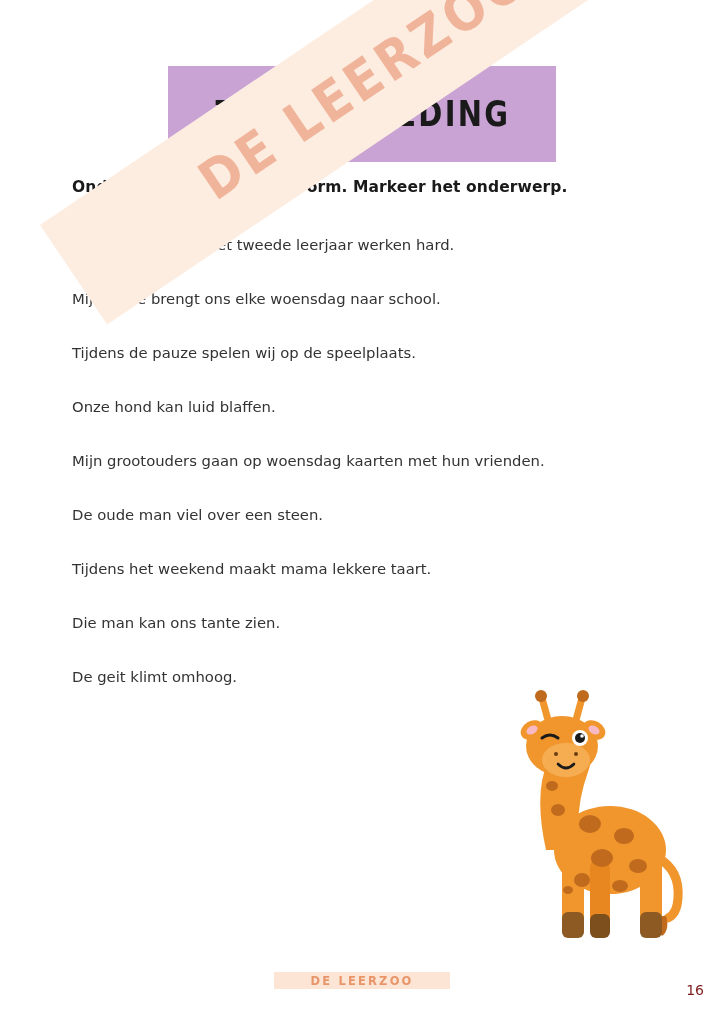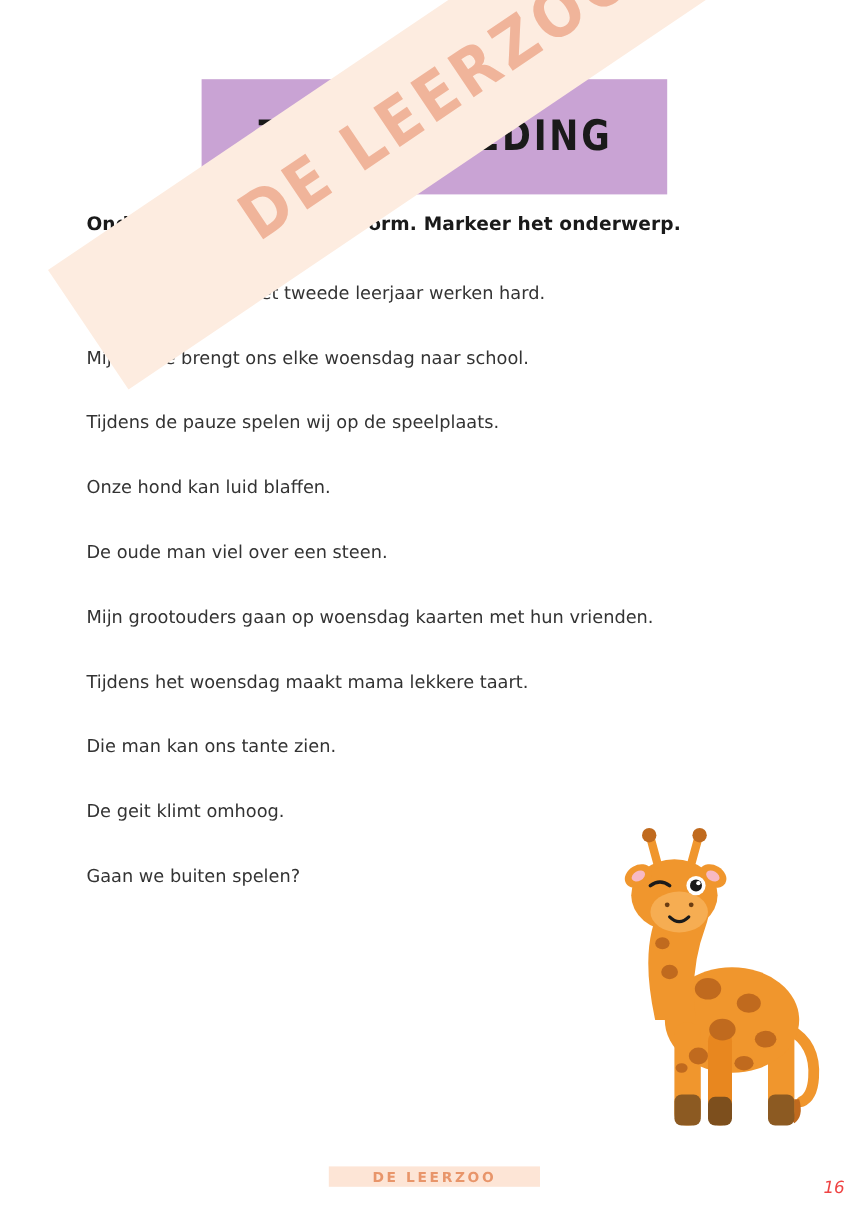--- a/index.html
+++ b/index.html
@@ -106,22 +106,21 @@
     font-size: 11.5px;
     letter-spacing: 2.2px;
     color: #e8956a;
     font-weight: bold;
   }
   .page-number {
     position: absolute;
     right: 18px;
     top: 982px;
     font-size: 14px;
-    color: #ef4444;
-    font-style: italic;
+    color: #7f1d1d;
   }
 
   
   .giraffe {
     position: absolute;
     left: 490px;
     top: 690px;
     width: 210px;
     height: 265px;
   }
@@ -135,26 +134,25 @@
     <div class="title-text">ZINSONTLEDING</div>
   </div>
 
   <div class="instruction">Onderstreep de persoonsvorm. Markeer het onderwerp.</div>
 
   <div class="sentences">
     <div class="sentence">De leerlingen van het tweede leerjaar werken hard.</div>
     <div class="sentence">Mijn tante brengt ons elke woensdag naar school.</div>
     <div class="sentence">Tijdens de pauze spelen wij op de speelplaats.</div>
     <div class="sentence">Onze hond kan luid blaffen.</div>
+    <div class="sentence">Mijn grootouders gaan op woensdag kaarten met hun vrienden.</div>
     <div class="sentence">De oude man viel over een steen.</div>
-    <div class="sentence">Mijn grootouders gaan op woensdag kaarten met hun vrienden.</div>
-    <div class="sentence">Tijdens het woensdag maakt mama lekkere taart.</div>
+    <div class="sentence">Tijdens het weekend maakt mama lekkere taart.</div>
     <div class="sentence">Die man kan ons tante zien.</div>
     <div class="sentence">De geit klimt omhoog.</div>
-    <div class="sentence">Gaan we buiten spelen?</div>
   </div>
 
   <div class="watermark">
     <div class="watermark-text">DE LEERZOO</div>
   </div>
 
   <div class="giraffe">
     <svg viewBox="0 0 210 265" width="210" height="265" xmlns="http://www.w3.org/2000/svg">
 
       <path d="M168 168 q22 12 20 40 q-1 16 -10 20" fill="none" stroke="#f0962d" stroke-width="9" stroke-linecap="round"></path>

